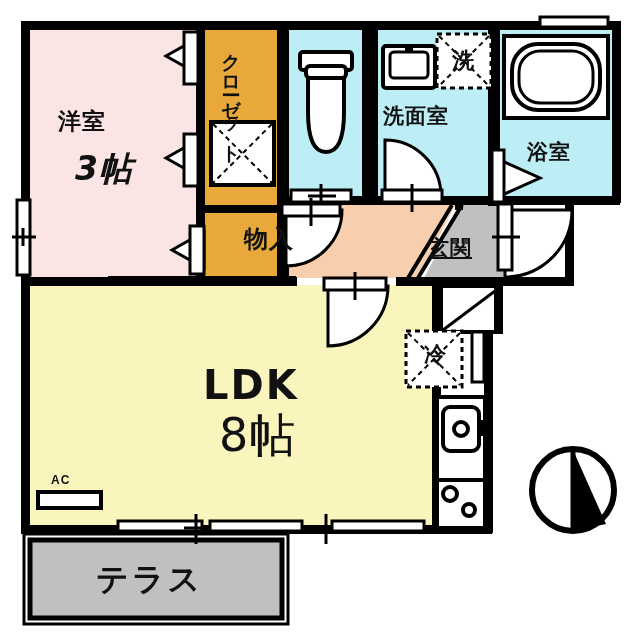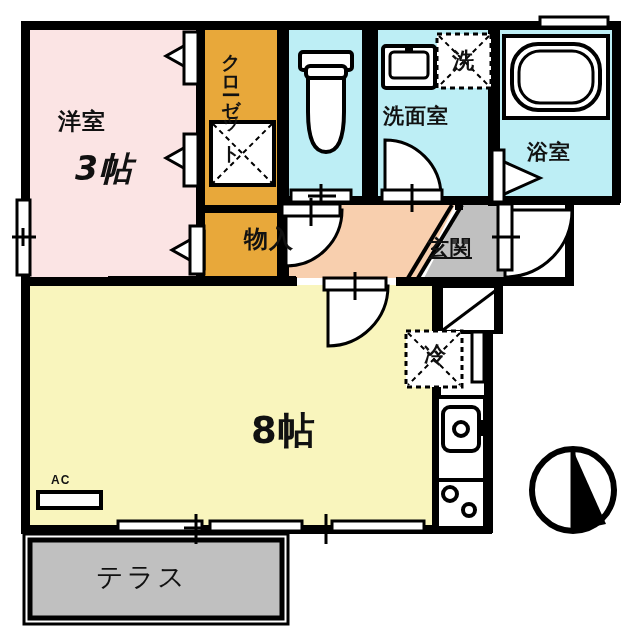--- a/index.html
+++ b/index.html
@@ -44,24 +44,23 @@
     font-size: 33px;
     font-weight: 700;
     letter-spacing: 1px;
   }
   .lbl-ldk {
     font-size: 40px;
     font-weight: 700;
     letter-spacing: 2px;
   }
   .lbl-ldk-size {
-    font-size: 37px;
-    font-weight: 700;
-    letter-spacing: 1px;
-    margin-left: 32px;
+    font-size: 46px;
+    font-weight: 400;
+    letter-spacing: 1px;
   }
   .lbl-med {
     font-size: 24px;
     font-weight: 700;
     letter-spacing: 1px;
   }
   .lbl-small {
     font-size: 21px;
     font-weight: 700;
     letter-spacing: 1px;
@@ -73,22 +72,22 @@
     text-orientation: upright;
     letter-spacing: 1px;
   }
   .lbl-ac {
     font-size: 12px;
     font-weight: 700;
     letter-spacing: 1px;
     font-family: "Liberation Sans", sans-serif;
   }
   .lbl-terrace {
-    font-size: 27px;
-    font-weight: 400;
+    font-size: 32px;
+    font-weight: 700;
     letter-spacing: 3px;
   }
   .lbl-appl {
     font-size: 22px;
     font-weight: 700;
   }
 </style>
 </head>
 <body>
 
@@ -330,20 +329,21 @@
   <div class="lbl lbl-med" style="left:208px; top:227px;margin-left:36px;">物入</div>
 
   <div class="lbl lbl-small" style="left:383px; top:106px;">洗面室</div>
 
   <div class="lbl lbl-appl" style="left:452px; top:50px;">洗</div>
 
   <div class="lbl lbl-small" style="left:527px; top:142px;">浴室</div>
 
   <div class="lbl lbl-small" style="left:428px; top:238px;text-decoration:underline;">玄関</div>
 
+  <div class="lbl lbl-ldk" style="left:203px; top:365px;">LDK</div>
   <div class="lbl lbl-ldk-size" style="left:219px; top:412px;">8帖</div>
 
   <div class="lbl lbl-appl" style="left:424px; top:344px;">冷</div>
 
   <div class="lbl lbl-ac" style="left:51px; top:474px;">AC</div>
 
   <div class="lbl lbl-terrace" style="left:96px; top:563px;">テラス</div>
 
 </div>
 

